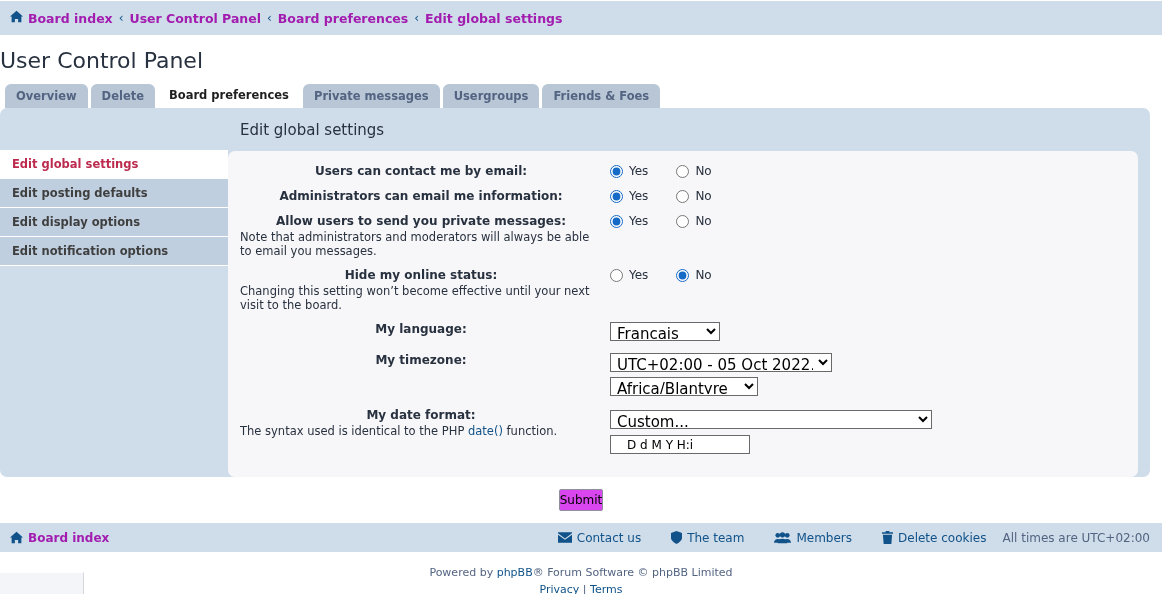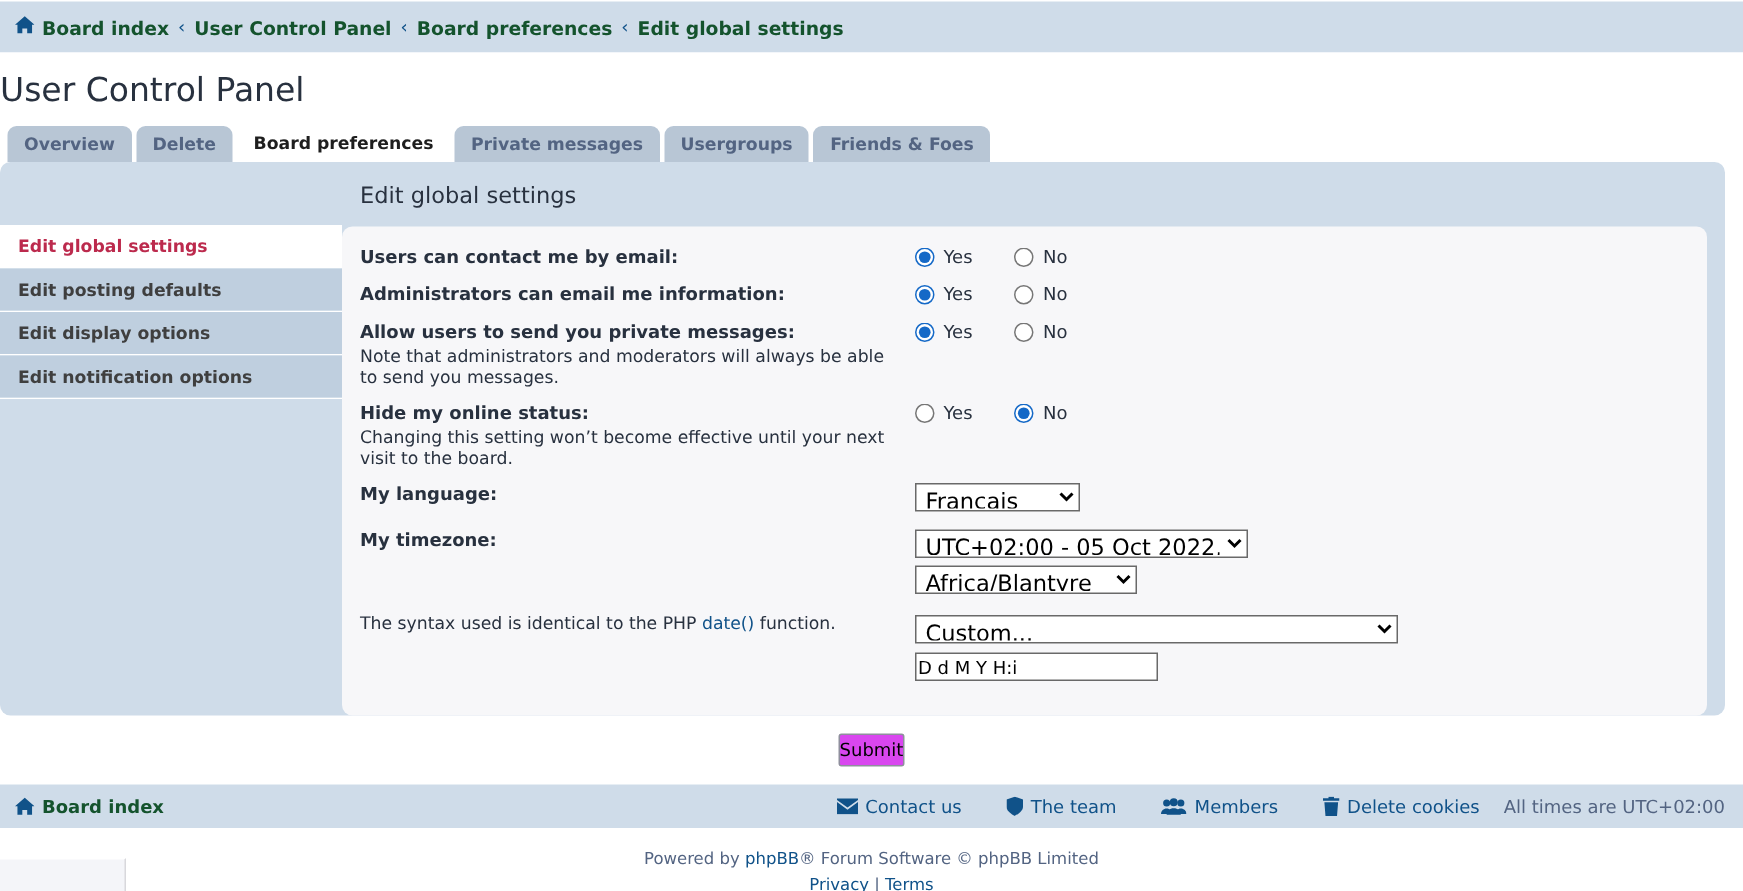--- a/index.html
+++ b/index.html
@@ -16,21 +16,21 @@
     background: #cfdce9;
     border-top: 1px solid #ffffff;
     height: 35px;
     padding: 0 10px;
     display: flex;
     align-items: center;
     font-size: 12.5px;
     font-weight: bold;
     color: #105289;
   }
-  .crumb { color: #14532d; text-decoration: none; white-space: nowrap; }
+  .crumb { color: #a21caf; text-decoration: none; white-space: nowrap; }
   .crumb-sep {
     color: #105289;
     margin: 0 6px;
     font-weight: normal;
     font-size: 12px;
   }
   .home-icon { display: inline-block; margin-right: 5px; vertical-align: -2px; }
 
   
   .page-title-wrap {
@@ -146,20 +146,21 @@
     flex: 0 0 370px;
     width: 370px;
     padding-right: 8px;
   }
   .field-label .lbl {
     font-size: 12px;
     font-weight: bold;
     color: #28313f;
     line-height: 16px;
     display: block;
+    text-align: center;
   }
   .field-label .desc {
     font-size: 11.5px;
     font-weight: normal;
     color: #28313f;
     line-height: 14px;
     display: block;
     margin-top: 1px;
   }
   .field-label .desc a { color: #105289; text-decoration: none; }
@@ -195,22 +196,22 @@
   select.sel-tz { width: 222px; }
   select.sel-tzname { width: 148px; }
   select.sel-dateformat { width: 322px; margin-top: 2px; }
 
   input[type="text"] {
     font-family: "DejaVu Sans", "Liberation Sans", sans-serif;
     font-size: 12px;
     color: #000000;
     background: #ffffff;
     border: 1px solid #696969;
-    padding: 1px 1px;
-    width: 162px;
+    padding: 1px 16px;
+    width: 140px;
     height: 19px;
     margin-top: 4px;
   }
 
   
   .submit-wrap {
     background: #ffffff;
     text-align: center;
     padding: 12px 0 11px 0;
   }
@@ -379,21 +380,21 @@
                     <input type="radio" name="admin_email" style="">
                     <span>No</span>
                   </label>
                 </div>
               </div>
             </div>
 
             <div class="field-row">
               <div class="field-label">
                 <span class="lbl">Allow users to send you private messages:</span>
-                <span class="desc">Note that administrators and moderators will always be able to send you messages.</span>
+                <span class="desc">Note that administrators and moderators will always be able to email you messages.</span>
               </div>
               <div class="field-control">
                 <div class="radio-group">
                   <label class="radio-item">
                     <input type="radio" name="allow_pm" checked="" style="">
                     <span>Yes</span>
                   </label>
                   <label class="radio-item">
                     <input type="radio" name="allow_pm" style="">
                     <span>No</span>
@@ -442,20 +443,21 @@
                 </select>
                 <br>
                 <select class="sel-tzname" style="margin-top:3px;">
                   <option>Africa/Blantyre</option>
                 </select>
               </div>
             </div>
 
             <div class="field-row">
               <div class="field-label">
+                <span class="lbl">My date format:</span>
                 <span class="desc"><span>The syntax used is identical to the PHP </span><a href="#">date()</a><span> function.</span></span>
               </div>
               <div class="field-control">
                 <select class="sel-dateformat">
                   <option>Custom...</option>
                 </select>
                 <br>
                 <input type="text" value="D d M Y H:i" style="">
               </div>
             </div>

